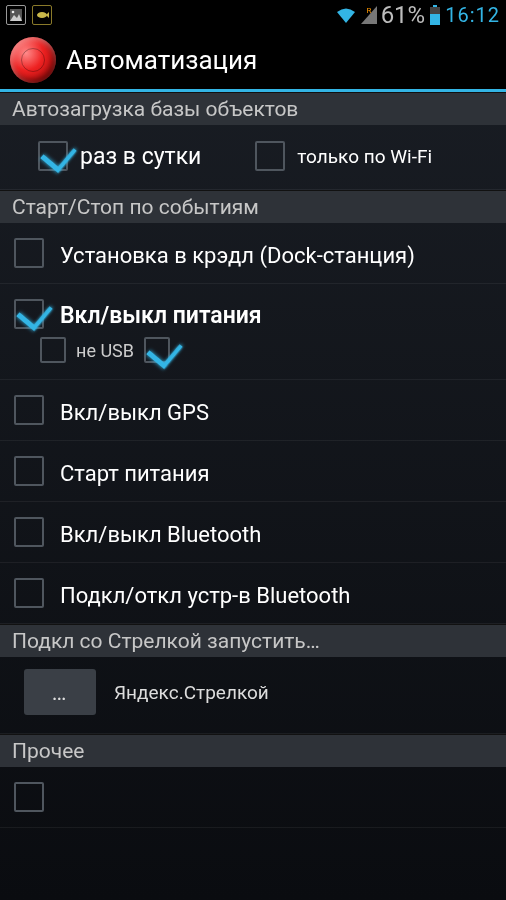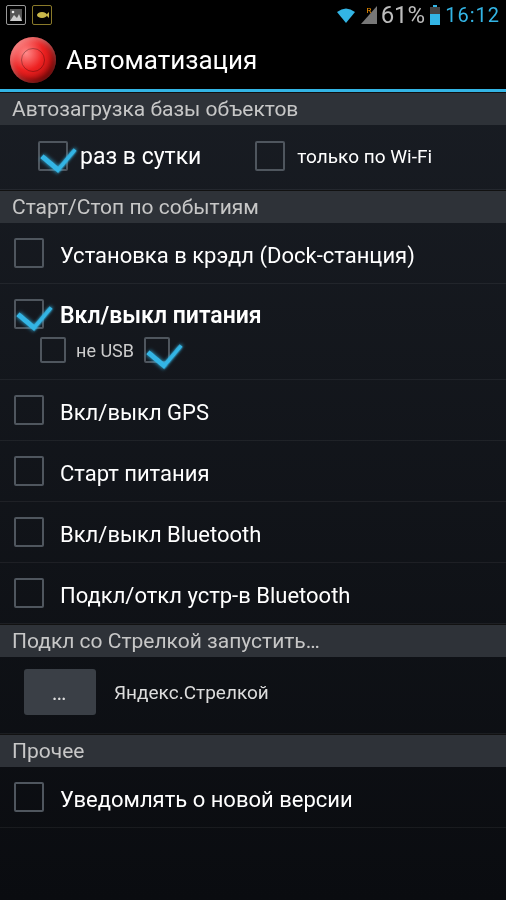--- a/index.html
+++ b/index.html
@@ -199,14 +199,13 @@
 <div class="app-pick">
   <div class="app-pick-btn">
     <span>…</span>
   </div>
   <span class="app-pick-label">Яндекс.Стрелкой</span>
 </div>
 
 <div class="section-header">Прочее</div>
 <div class="row">
   <div class="cb"></div>
-  <span class="row-label">Уведомлять о новой версии</span>
 </div>
 
 </body></html>

